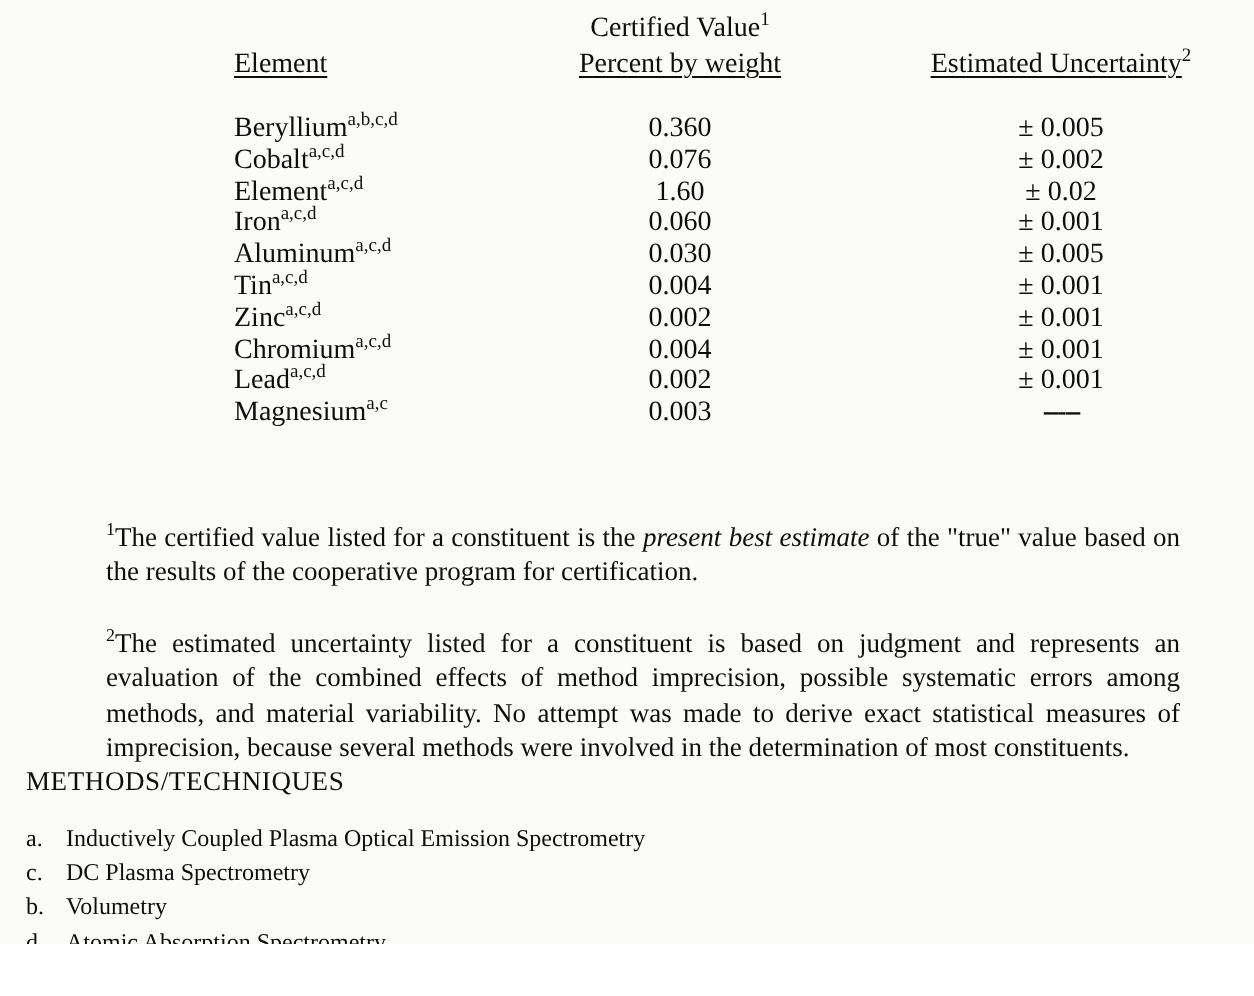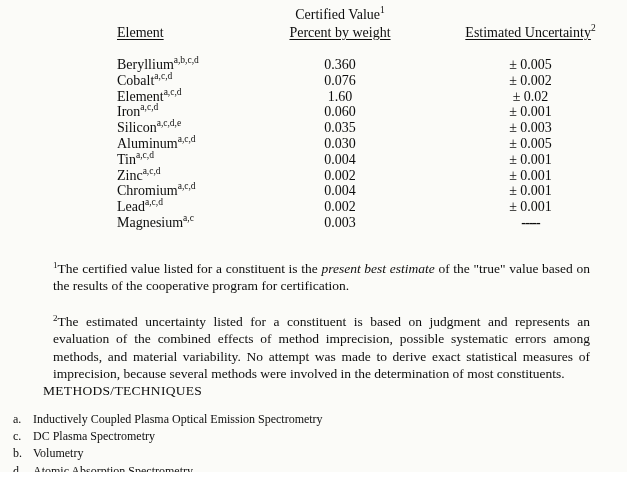--- a/index.html
+++ b/index.html
@@ -37,21 +37,20 @@
     font-size:13.5px;
     line-height:17.5px;
   }
   .footnote sup.fn { font-size:9px; }
   
   .methods-heading {
     position:absolute;
     left:13px; top:383px;
     font-size:13.5px;
     letter-spacing:0.3px;
-    margin-left:30px;
   }
   .methods-list { position:absolute; left:13px; top:411px; font-size:12px; }
   .m-item { line-height:17.2px; white-space:nowrap; }
   .m-letter { display:inline-block; width:20px; }
 </style>
 </head>
 <body>
 
 <div class="page">
 
@@ -82,25 +81,20 @@
       <span class="cell col-val">1.60</span>
       <span class="cell col-unc">± 0.02</span>
     </div>
 
     <div class="row">
       <span class="cell col-el"><span>Iron</span><sup class="fn">a,c,d</sup></span>
       <span class="cell col-val">0.060</span>
       <span class="cell col-unc">± 0.001</span>
     </div>
 
-    <div class="row">
-      <span class="cell col-el"><span>Silicon</span><sup class="fn">a,c,d,e</sup></span>
-      <span class="cell col-val">0.035</span>
-      <span class="cell col-unc">± 0.003</span>
-    </div>
 
     <div class="row">
       <span class="cell col-el"><span>Aluminum</span><sup class="fn">a,c,d</sup></span>
       <span class="cell col-val">0.030</span>
       <span class="cell col-unc">± 0.005</span>
     </div>
 
     <div class="row">
       <span class="cell col-el"><span>Tin</span><sup class="fn">a,c,d</sup></span>
       <span class="cell col-val">0.004</span>

